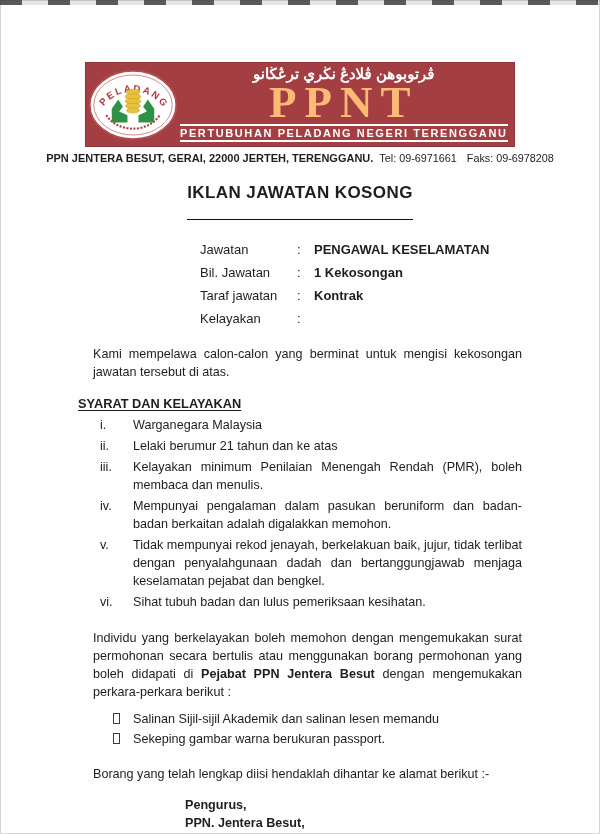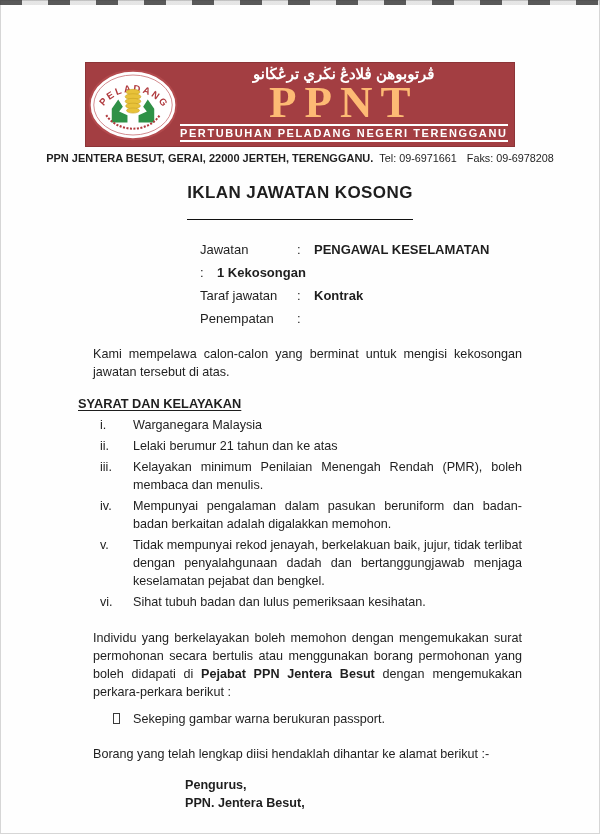--- a/index.html
+++ b/index.html
@@ -127,30 +127,31 @@
       <span class="title">IKLAN JAWATAN KOSONG</span>
     </div>
 
     <div class="details">
       <div class="drow">
         <span class="dlabel">Jawatan</span>
         <span class="dcolon">:</span>
         <span class="dvalue">PENGAWAL KESELAMATAN</span>
       </div>
       <div class="drow">
+        <span class="dlabel">Bil. Jawatan</span>
         <span class="dcolon">:</span>
         <span class="dvalue">1 Kekosongan</span>
       </div>
       <div class="drow">
         <span class="dlabel">Taraf jawatan</span>
         <span class="dcolon">:</span>
         <span class="dvalue">Kontrak</span>
       </div>
       <div class="drow">
-        <span class="dlabel">Penempatan</span>
+        <span class="dlabel">Kelayakan</span>
         <span class="dcolon">:</span>
       </div>
     </div>
 
     <p class="body intro">Kami mempelawa calon-calon  yang berminat untuk mengisi kekosongan jawatan tersebut di atas.</p>
 
     <div class="syarat-heading">SYARAT DAN KELAYAKAN</div>
     <div class="syarat-list">
       <div class="syarat-row">
         <span class="num">i.</span>
@@ -176,20 +177,24 @@
         <span class="num">vi.</span>
         <span class="itext">Sihat tubuh badan dan lulus pemeriksaan kesihatan.</span>
       </div>
     </div>
 
     <p class="body apply"><span>Individu yang berkelayakan boleh memohon dengan mengemukakan surat permohonan secara bertulis atau menggunakan borang permohonan yang boleh didapati di </span><b>Pejabat PPN Jentera Besut</b><span> dengan mengemukakan perkara-perkara berikut :</span></p>
 
     <div class="bullets">
       <div class="bullet-row">
         <span class="bullet-box"></span>
+        <span>Salinan Sijil-sijil Akademik dan salinan lesen memandu</span>
+      </div>
+      <div class="bullet-row">
+        <span class="bullet-box"></span>
         <span>Sekeping gambar warna berukuran passport.</span>
       </div>
     </div>
 
     <p class="body send">Borang yang telah lengkap diisi hendaklah dihantar ke alamat berikut :-</p>
 
     <div class="addr">
       <div>Pengurus,</div>
       <div>PPN. Jentera Besut,</div>
 

